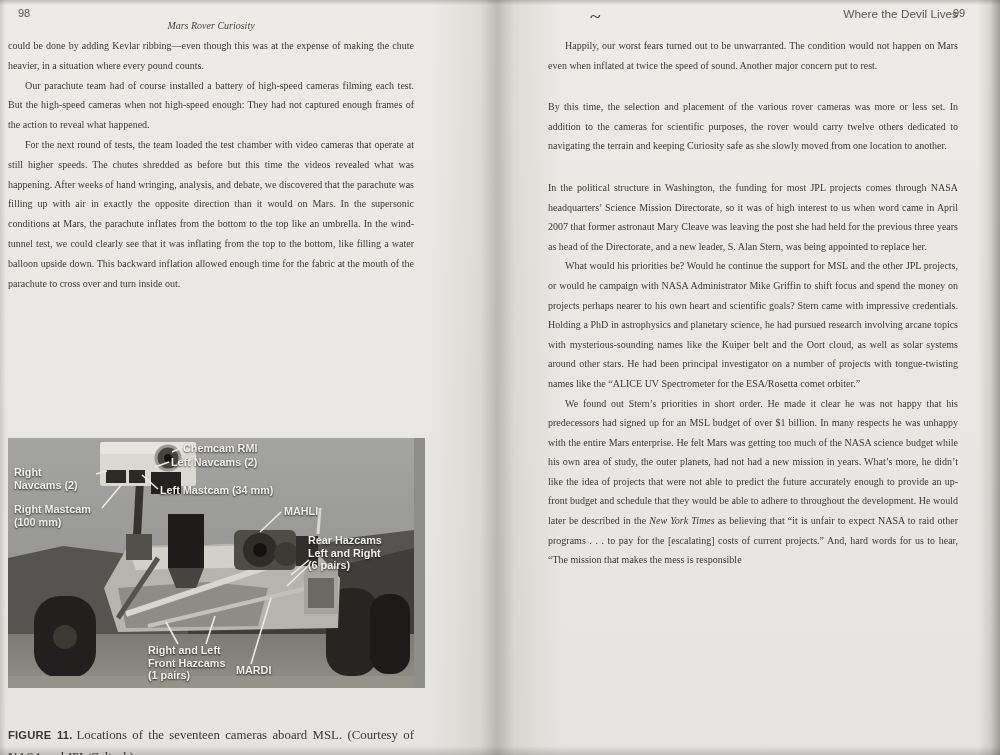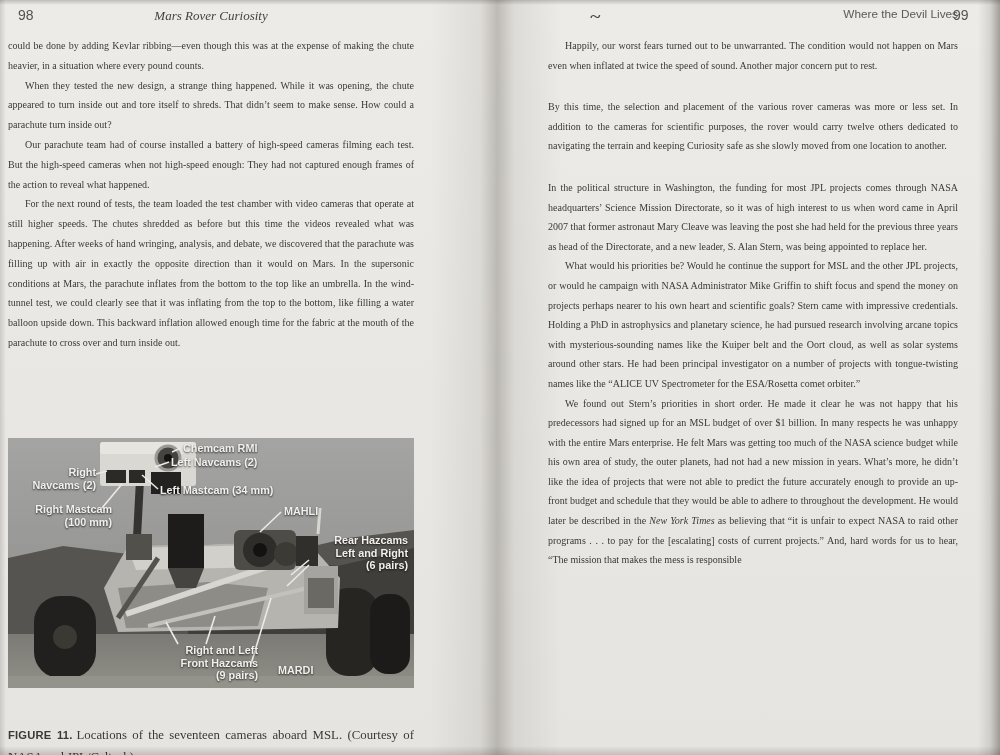--- a/index.html
+++ b/index.html
@@ -3,45 +3,45 @@
 <meta charset="utf-8">
 <style>
   html,body{margin:0;padding:0;background:#d8d6d2;}
   #stage{
     position:relative;width:1000px;height:755px;overflow:hidden;
     background:linear-gradient(180deg,#edebe7 0%,#e9e7e3 55%,#e6e4e0 100%);
     font-family:"Liberation Serif",serif;color:#3b3934;
   }
   
   .pgnum{position:absolute;top:7px;font-family:"Liberation Sans",sans-serif;
-    font-size:14px;color:#54524d;}
+    font-size:11px;color:#54524d;}
   #lp-num{left:18px;}
   #rp-num{left:953px;}
-  #lp-title{position:absolute;left:8px;top:8px;width:406px;text-align:center;
-    font-style:italic;font-size:13px;color:#45433e;}
+  #lp-title{position:absolute;left:8px;top:20px;width:406px;text-align:center;
+    font-style:italic;font-size:10px;color:#45433e;}
   #rp-title{position:absolute;left:548px;top:7px;width:410px;text-align:right;
     font-family:"Liberation Sans",sans-serif;font-size:11.8px;color:#5c5a55;}
   #rp-orn{position:absolute;left:592px;top:9px;font-size:13px;color:#4a4843;
     font-weight:bold;transform:scaleX(1.5);}
   
   .col{position:absolute;top:36px;}
   #lp-text{left:8px;width:406px;}
   #rp-text{left:548px;width:410px;}
   .col p{margin:0;font-size:10px;line-height:19.8px;text-align:justify;}
   #rp-text p{line-height:19.6px;}
   p.indent{text-indent:1.7em;}
   p.gap{margin-top:22px !important;}
   
   #figure{position:absolute;left:8px;top:438px;width:406px;height:250px;
-    background:#8e8e8c;overflow:hidden;}
+    background:#8e8e8c;overflow:hidden;padding-left:11px;}
   #figure svg{position:absolute;left:0;top:0;}
   .flabel{position:absolute;font-family:"Liberation Sans",sans-serif;
     font-weight:bold;font-size:10.8px;line-height:12.5px;color:#f1f0ec;
     white-space:pre-line;text-shadow:0 1px 2px rgba(0,0,0,0.75);}
-  .flabel.ctr{text-align:right;}
+  .flabel.ctr{text-align:left;}
   
   #caption{position:absolute;left:8px;top:696px;width:406px;
     font-size:12.8px;line-height:22px;text-align:justify;color:#3b3934;margin-top:28px;}
   .cap-tag{font-family:"Liberation Sans",sans-serif;font-weight:bold;
     font-size:11.2px;letter-spacing:.2px;margin-right:4px;}
   
   .shade{position:absolute;pointer-events:none;}
   #gutter{left:430px;top:0;width:132px;height:755px;
     background:linear-gradient(90deg,rgba(0,0,0,0) 0%,rgba(90,85,78,0.10) 38%,
       rgba(55,50,45,0.26) 51%,rgba(90,85,78,0.10) 64%,rgba(0,0,0,0) 100%);}
@@ -57,21 +57,20 @@
 </head>
 <body>
 
 <div id="stage">
 
   <span id="lp-num" class="pgnum">98</span>
   <div id="lp-title">Mars Rover Curiosity</div>
 
   <div id="lp-text" class="col">
     <p>could be done by adding Kevlar ribbing—even though this was at the expense of making the chute heavier, in a situation where every pound counts.</p>
-    <p class="indent">When they tested the new design, a strange thing happened. While it was opening, the chute appeared to turn inside out and tore itself to shreds. That didn’t seem to make sense. How could a parachute turn inside out?</p>
     <p class="indent">Our parachute team had of course installed a battery of high-speed cameras filming each test. But the high-speed cameras when not high-speed enough: They had not captured enough frames of the action to reveal what happened.</p>
     <p class="indent">For the next round of tests, the team loaded the test chamber with video cameras that operate at still higher speeds. The chutes shredded as before but this time the videos revealed what was happening. After weeks of hand wringing, analysis, and debate, we discovered that the parachute was filling up with air in exactly the opposite direction than it would on Mars. In the supersonic conditions at Mars, the parachute inflates from the bottom to the top like an umbrella. In the wind-tunnel test, we could clearly see that it was inflating from the top to the bottom, like filling a water balloon upside down. This backward inflation allowed enough time for the fabric at the mouth of the parachute to cross over and turn inside out.</p>
   </div>
 
   <div id="figure">
     <svg viewBox="0 0 406 250" width="406" height="250">
       <defs>
         <linearGradient id="sky" x1="0" y1="0" x2="0" y2="1">
           <stop offset="0" stop-color="#a4a4a2"></stop>
             <stop offset="1" stop-color="#8a8a88"></stop>
@@ -147,22 +146,22 @@
 Navcams (2)</div>
     <div class="flabel" style="left:152px;top:46px;">Left Mastcam (34 mm)</div>
     <div class="flabel ctr" style="left:6px;top:65px;width:98px;">Right Mastcam
 (100 mm)</div>
     <div class="flabel" style="left:276px;top:67px;">MAHLI</div>
     <div class="flabel ctr" style="left:300px;top:96px;width:100px;">Rear Hazcams
 Left and Right
 (6 pairs)</div>
     <div class="flabel ctr" style="left:140px;top:206px;width:110px;">Right and Left
 Front Hazcams
-(9 pairs)</div>
-    <div class="flabel" style="left:228px;top:226px;margin-left:42px;">MARDI</div>
+(1 pairs)</div>
+    <div class="flabel" style="left:228px;top:226px;">MARDI</div>
   </div>
 
   <div id="caption">
     <span class="cap-tag">FIGURE 11.</span><span>Locations of the seventeen cameras aboard MSL. (Courtesy of NASA and JPL/Caltech)</span>
   </div>
 
   <div id="rp-title">Where the Devil Lives</div>
   <span id="rp-num" class="pgnum">99</span>
   <span id="rp-orn">~</span>
 

